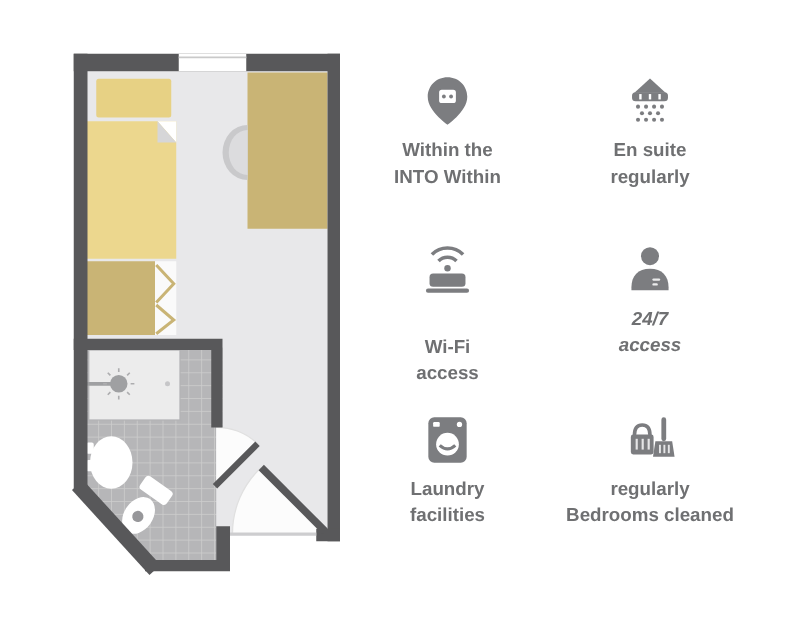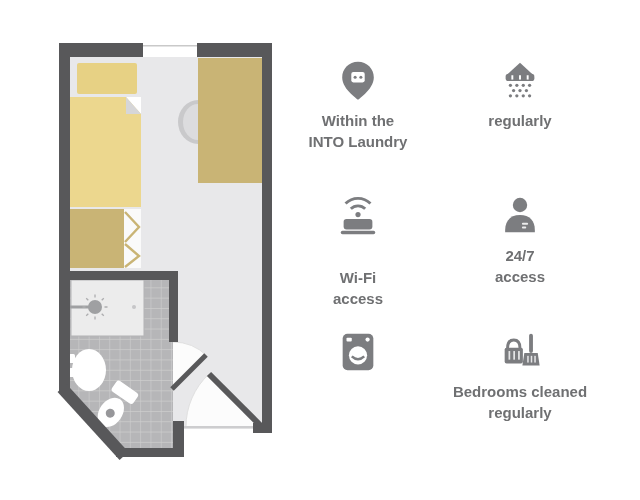--- a/index.html
+++ b/index.html
@@ -113,21 +113,21 @@
 
     <div class="feature" style="left:278px;top:58px;">
       <svg width="46" height="46" viewBox="0 0 48 48">
         <path class="ic" d="M24,4 C14.6,4 7.5,11.3 7.5,20.3 C7.5,26.8 12,32.8 16.6,37.3 C19.7,40.3 22.9,42.7 24,43.6 C25.1,42.7 28.3,40.3 31.4,37.3 C36,32.8 40.5,26.8 40.5,20.3 C40.5,11.3 33.4,4 24,4 Z"></path>
         <rect x="17" y="14.5" width="14" height="11" rx="2.2" fill="#ffffff"></rect>
         <circle cx="21" cy="20" r="1.6" class="ic"></circle>
         <circle cx="27" cy="20" r="1.6" class="ic"></circle>
       </svg>
       <div class="flabel">
         <div>Within the</div>
-        <div>INTO Laundry</div>
+        <div>INTO Within</div>
       </div>
     </div>
 
     <div class="feature" style="left:440px;top:58px;">
       <svg width="46" height="46" viewBox="0 0 48 48">
         <polygon class="ic" points="24,5 11,17 37,17"></polygon>
         <rect class="ic" x="9" y="16.5" width="30" height="7.5" rx="3"></rect>
         <rect x="15" y="18" width="2" height="4.5" fill="#ffffff"></rect>
         <rect x="23" y="18" width="2" height="4.5" fill="#ffffff"></rect>
         <rect x="31" y="18" width="2" height="4.5" fill="#ffffff"></rect>
@@ -139,74 +139,79 @@
           <circle cx="17.3" cy="34" r="1.7"></circle>
             <circle cx="24" cy="34" r="1.7"></circle>
             <circle cx="30.7" cy="34" r="1.7"></circle>
           <circle cx="14" cy="39.5" r="1.7"></circle>
             <circle cx="20.7" cy="39.5" r="1.7"></circle>
           <circle cx="27.4" cy="39.5" r="1.7"></circle>
             <circle cx="34" cy="39.5" r="1.7"></circle>
         </g>
       </svg>
       <div class="flabel">
+        <div>En suite</div>
         <div>regularly</div>
       </div>
     </div>
 
     <div class="feature" style="left:278px;top:193px;gap:22px;">
       <svg width="46" height="46" viewBox="0 0 48 48">
         <path class="ic-s" stroke-width="3" d="M16.5,16.5 A10.6,10.6 0 0 1 31.5,16.5"></path>
         <path class="ic-s" stroke-width="3" d="M11,11 A18.4,18.4 0 0 1 37,11"></path>
         <circle class="ic" cx="24" cy="22.5" r="2.7"></circle>
         <rect class="ic" x="9" y="27" width="30" height="11" rx="3"></rect>
         <rect class="ic" x="6" y="39.5" width="36" height="3.5" rx="1.75"></rect>
       </svg>
       <div class="flabel">
         <div>Wi-Fi</div>
         <div>access</div>
       </div>
     </div>
 
-    <div class="feature" style="left:440px;top:193px;">
+    <div class="feature" style="left:440px;top:193px;font-style:italic;">
       <svg width="46" height="46" viewBox="0 0 48 48">
         <circle class="ic" cx="24" cy="12.5" r="7.5"></circle>
         <path class="ic" d="M24,23 C14,23 8.5,29 8.5,38.5 L8.5,41 L39.5,41 L39.5,38.5 C39.5,29 34,23 24,23 Z"></path>
         <rect x="26" y="31" width="6.5" height="2" rx="1" fill="#ffffff" opacity="0.85"></rect>
         <rect x="26" y="35" width="4.5" height="2" rx="1" fill="#ffffff" opacity="0.85"></rect>
       </svg>
       <div class="flabel">
         <div>24/7</div>
         <div>access</div>
       </div>
     </div>
 
     <div class="feature" style="left:278px;top:329px;">
       <svg width="46" height="46" viewBox="0 0 48 48">
         <rect class="ic" x="8" y="5" width="32" height="38" rx="5"></rect>
         <rect x="12" y="9" width="5.5" height="4" rx="1" fill="#ffffff"></rect>
         <circle cx="34" cy="11" r="2.2" fill="#ffffff"></circle>
         <circle cx="24" cy="27.5" r="9.5" fill="#ffffff"></circle>
         <path d="M17.5,28.5 Q24,34.5 30.5,28.5" stroke="var(--c-icon)" stroke-width="2.6" fill="none"></path>
       </svg>
+      <div class="flabel">
+        <div>Laundry</div>
+        <div>facilities</div>
+      </div>
     </div>
 
     <div class="feature" style="left:440px;top:329px;">
       <svg width="46" height="46" viewBox="0 0 48 48">
         <path class="ic-s" stroke-width="3" d="M11,20 Q11,11.5 17.5,11.5 Q24,11.5 24,20"></path>
         <rect class="ic" x="8" y="19.5" width="19" height="16.5" rx="2"></rect>
         <rect x="12" y="23" width="1.8" height="9" fill="#ffffff" opacity="0.8"></rect>
         <rect x="17" y="23" width="1.8" height="9" fill="#ffffff" opacity="0.8"></rect>
         <rect x="22" y="23" width="1.8" height="9" fill="#ffffff" opacity="0.8"></rect>
         <rect class="ic" x="33.5" y="5" width="4" height="20" rx="2"></rect>
         <polygon class="ic" points="28.5,25 42.5,25 44.5,38 26.5,38"></polygon>
         <rect x="31.5" y="28" width="1.6" height="7" fill="#ffffff" opacity="0.8"></rect>
         <rect x="35.2" y="28" width="1.6" height="7" fill="#ffffff" opacity="0.8"></rect>
         <rect x="38.9" y="28" width="1.6" height="7" fill="#ffffff" opacity="0.8"></rect>
       </svg>
       <div class="flabel">
+        <div>regularly</div>
         <div>Bedrooms cleaned</div>
-        <div>regularly</div>
       </div>
     </div>
 
   </div>
 </div>
 
 </body></html>

